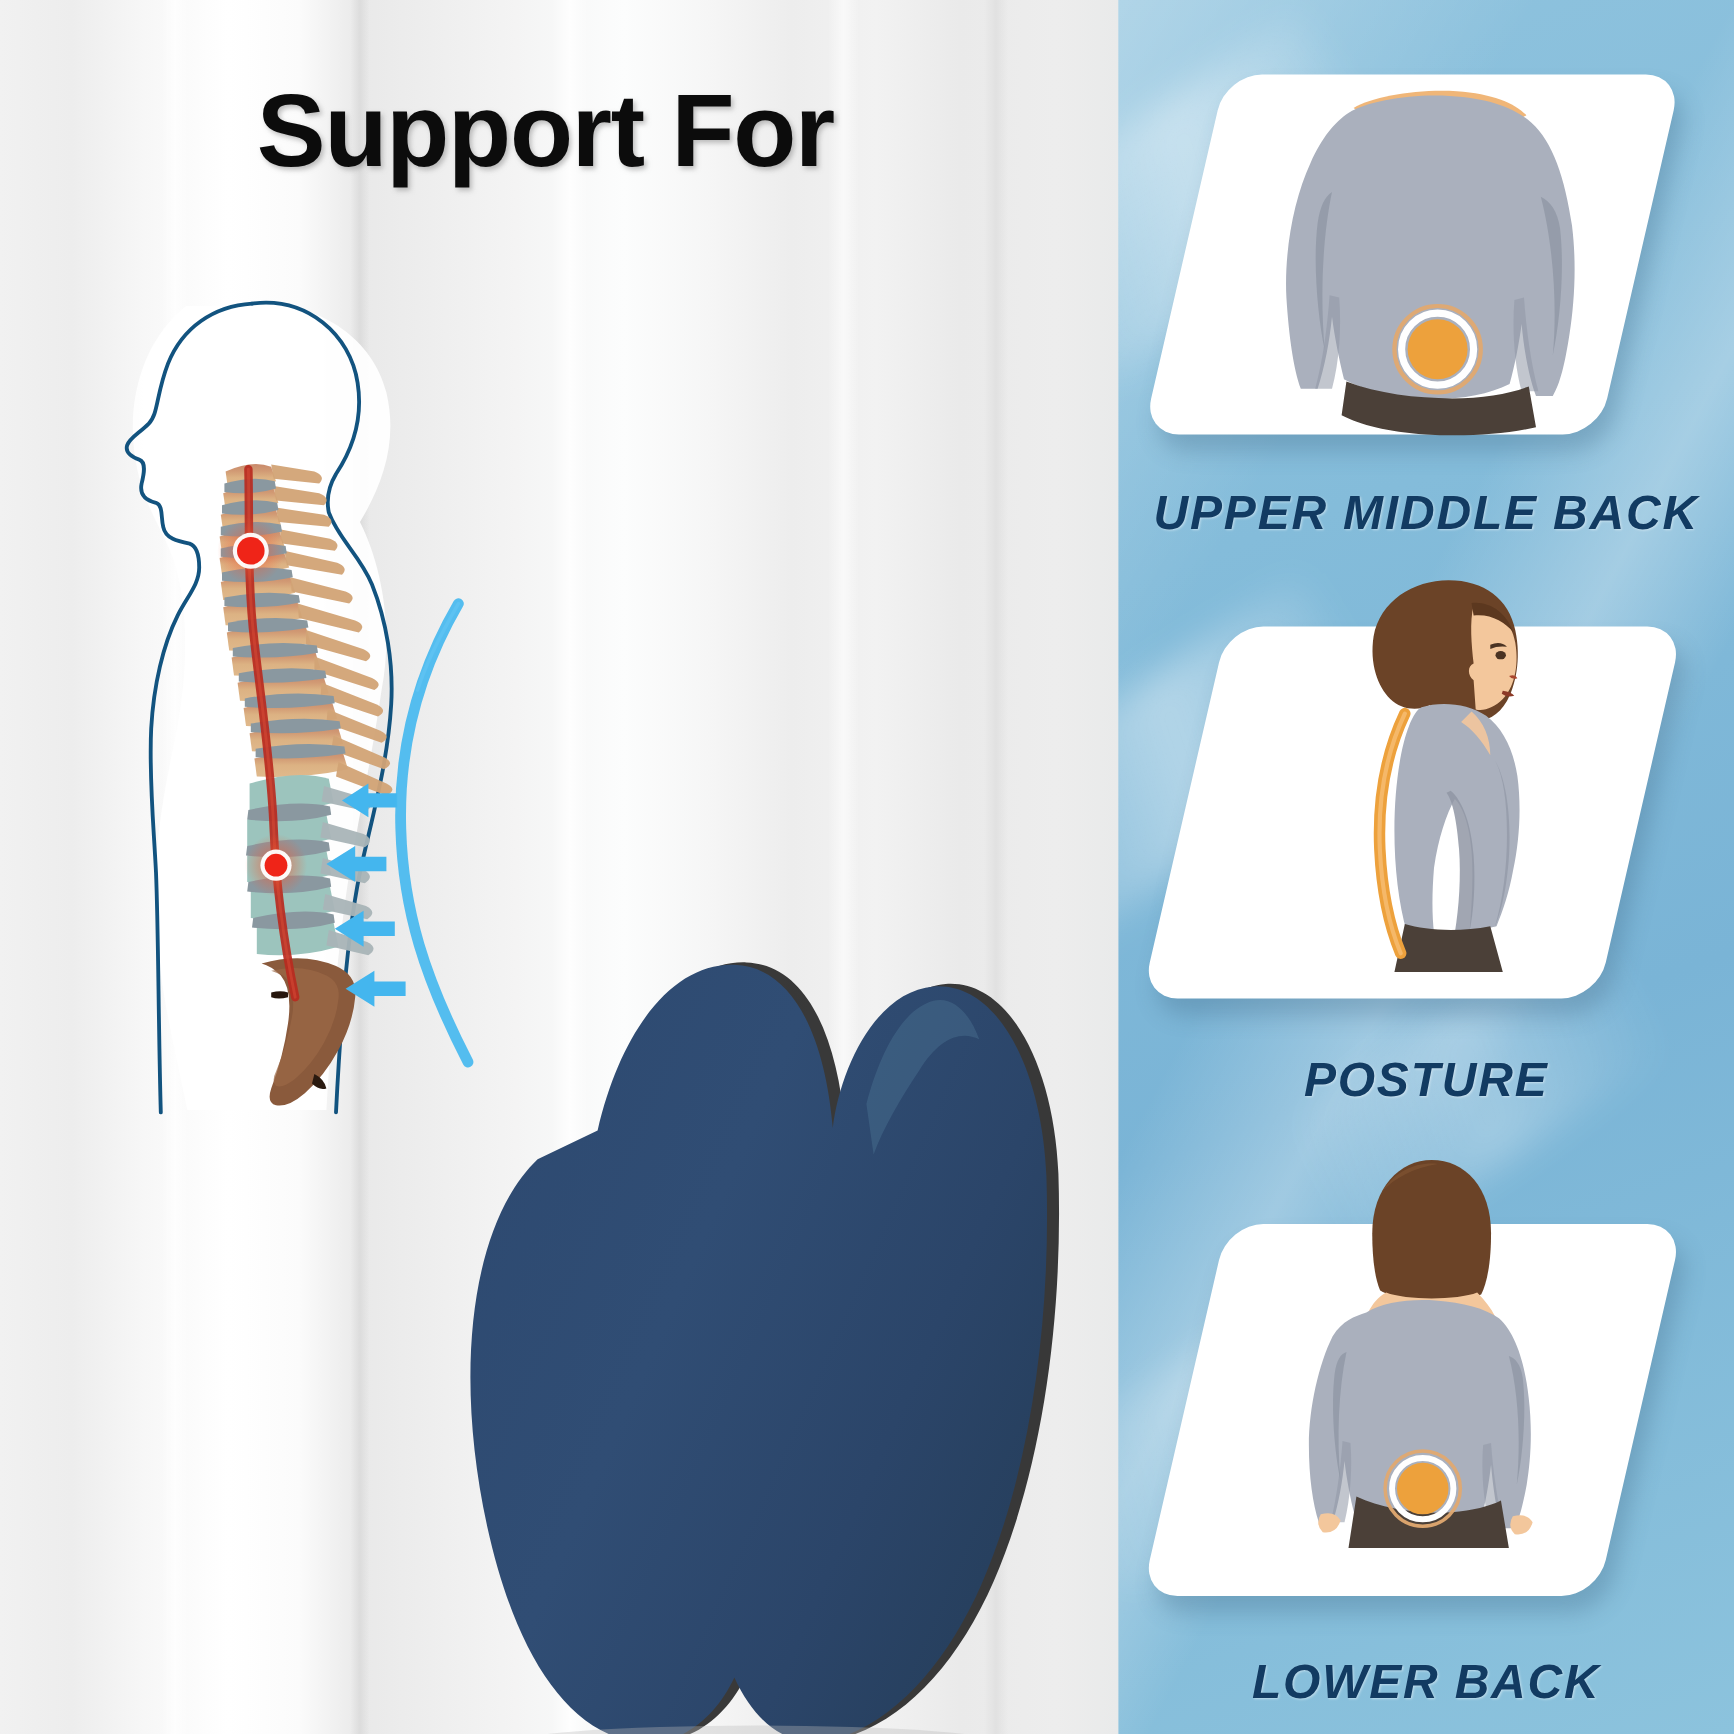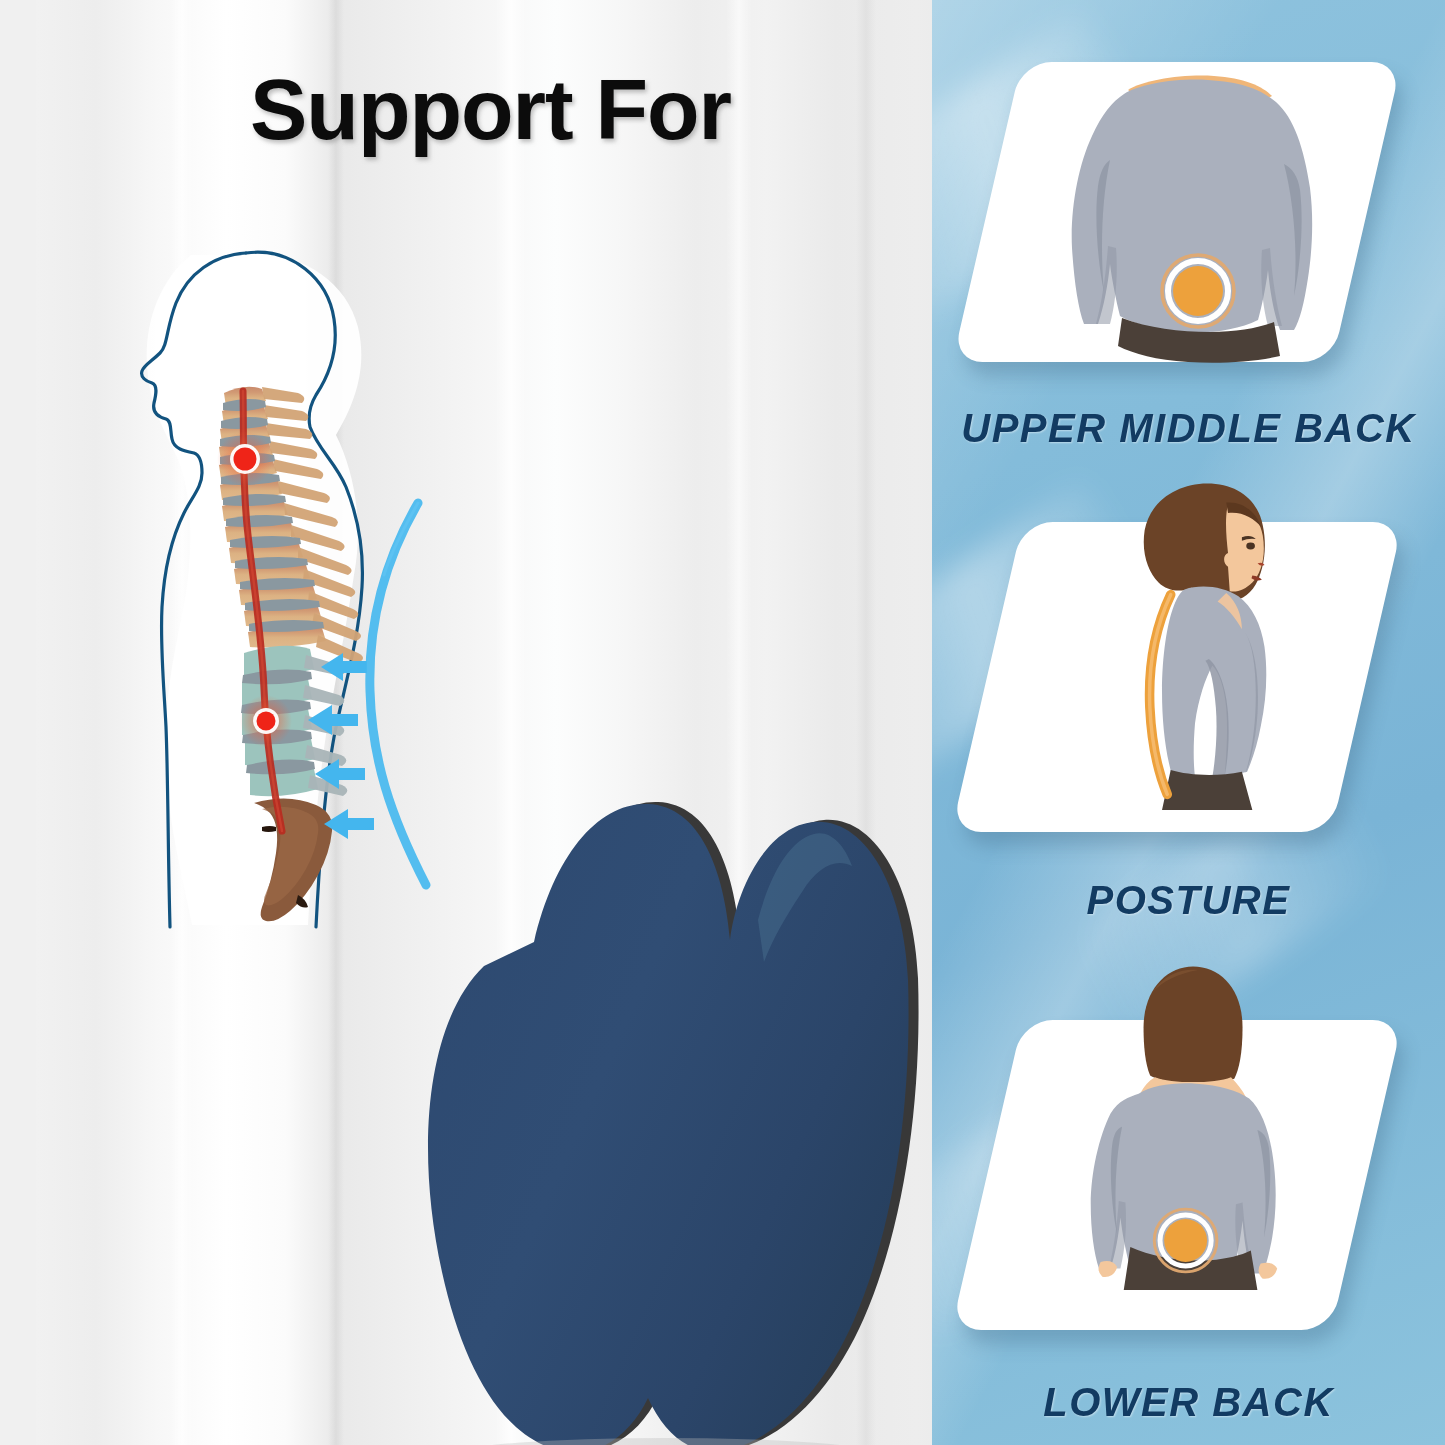--- a/index.html
+++ b/index.html
@@ -36,21 +36,20 @@
         #e9e9e9 300px,
         #eeeeee 360px,
         #f4f4f4 430px,
         #fcfdfd 520px,
         #f6f6f6 590px,
         #ededed 660px,
         #f2f2f2 730px,
         #eaeaea 800px,
         #ededed 880px,
         #e9eaea 932px);
-    margin-left: 36px;
   }
   .curtain-fold {
     position: absolute;
     top: 0; bottom: 0;
     pointer-events: none;
   }
 
   #title {
     position: absolute;
     left: 214px;

